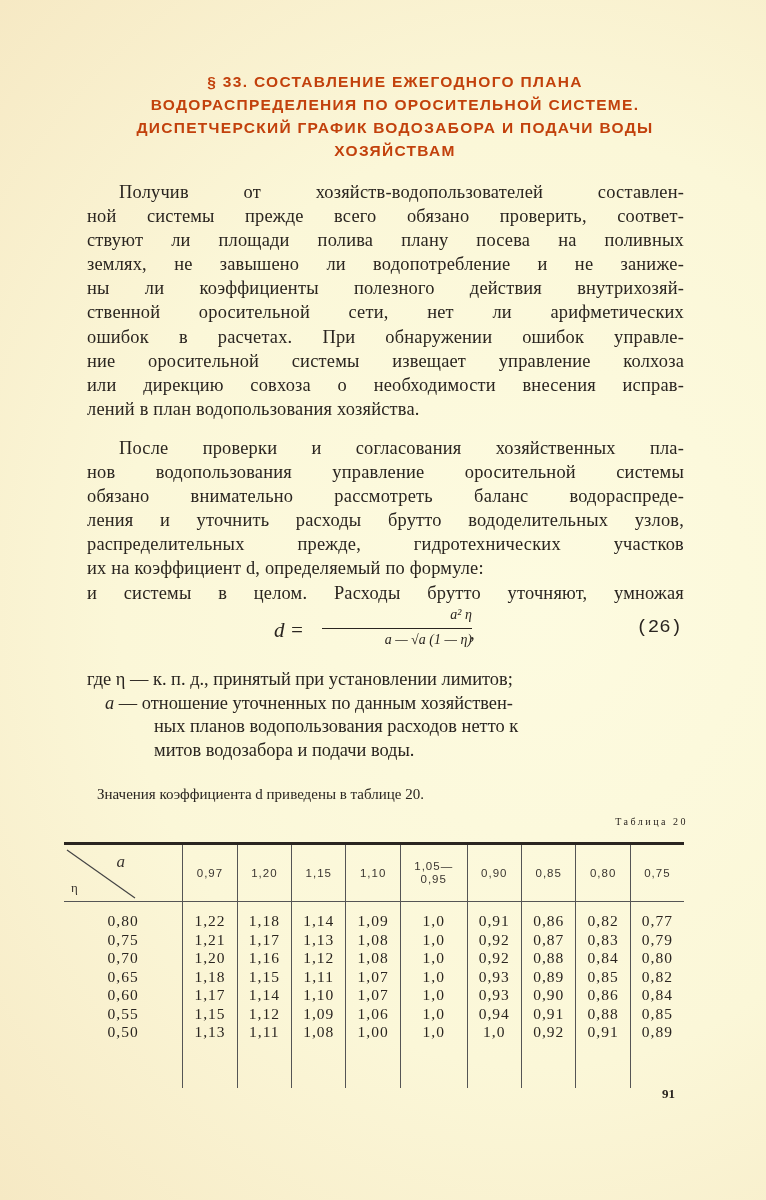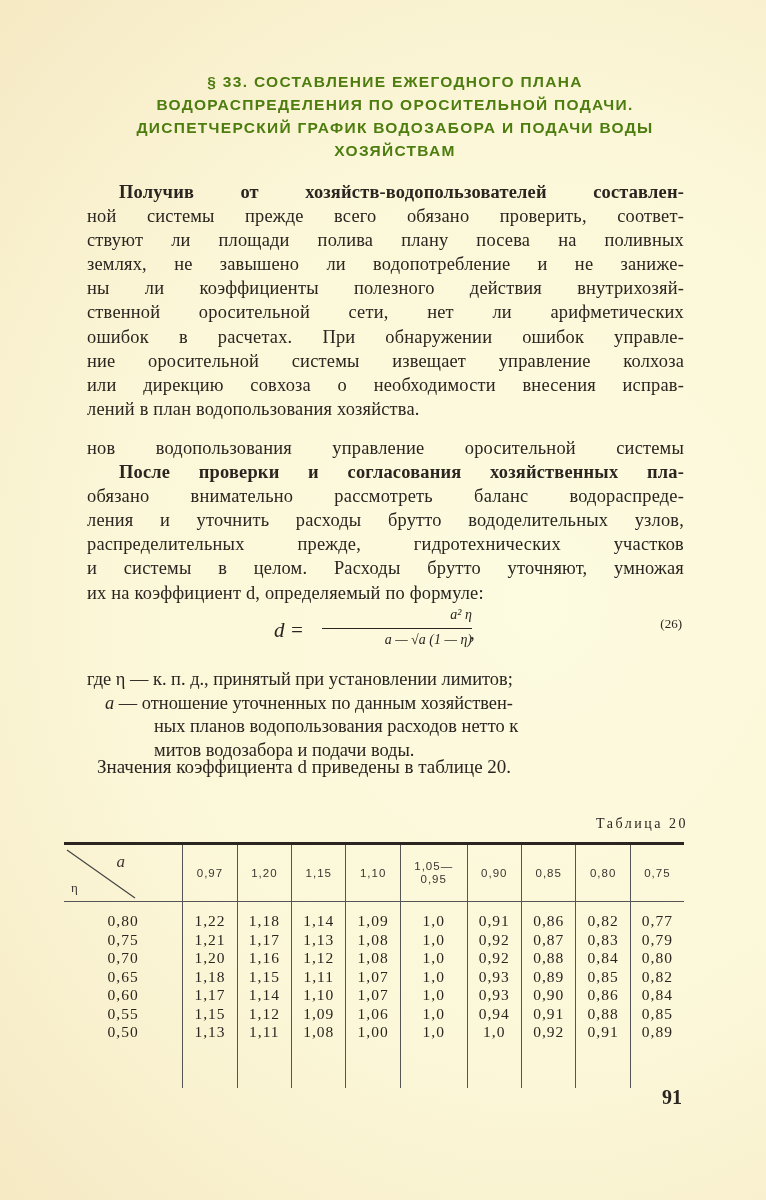--- a/index.html
+++ b/index.html
@@ -7,98 +7,98 @@
     width:766px; height:1200px; overflow:hidden;
     background: radial-gradient(ellipse at 70% 50%, #fdfbe0 0%, #fbf7d8 55%, #f6e9c4 100%);
     font-family: "Liberation Serif", "DejaVu Serif", serif;
     color:#2a2520;
     position:relative;
   }
   .page { position:absolute; left:0; top:0; width:766px; height:1200px; }
   .heading {
     position:absolute; left:100px; top:70px; width:590px;
     text-align:center; font-family:"Liberation Sans","DejaVu Sans",sans-serif;
-    font-weight:bold; font-size:15.5px; letter-spacing:1.3px; line-height:23px; color:#4d7c0f;
+    font-weight:bold; font-size:15.5px; letter-spacing:1.3px; line-height:23px; color:#c2410c;
   }
   .body-text {
     position:absolute; left:87px; width:597px;
     font-size:18.4px; line-height:24.1px; text-align:justify; letter-spacing:0.2px;
   }
   .body-text .line { display:block; white-space:nowrap; text-align:justify; text-align-last:justify; }
   .body-text .line.last { text-align-last:left; }
-  .indent { padding-left:32px;font-weight:bold; }
+  .indent { padding-left:32px; }
   .p1 { top:180px; }
   .p2 { top:436px; }
   .formula {
     position:absolute; left:270px; top:602px; width:420px; height:58px;
     font-size:19px;
   }
   .formula .lhs { position:absolute; left:4px; top:16px; font-style:italic; font-size:21px; }
   .formula .frac { position:absolute; left:52px; top:0; width:150px; text-align:right; }
   .formula .num { font-size:14px; font-style:italic; height:22px; line-height:26px; }
   .formula .bar { border-top:1px solid #2a2520; margin-top:4px; }
   .formula .den { font-size:14px; font-style:italic; line-height:22px; }
   .formula .comma { position:absolute; left:200px; top:20px; }
-  .formula .eqnum { position:absolute; right:8px; top:14px; font-size:13px; }
+  .formula .eqnum { position:absolute; right:8px; top:14px; font-size:19px;font-family:Liberation Mono, monospace; }
   .where { position:absolute; left:87px; top:668px; width:600px; font-size:18.4px; line-height:23.5px; }
   .where .row1 { white-space:nowrap; }
   .where .row2 { padding-left:18px; }
   .where .cont { padding-left:49px; display:block; }
   .sym { font-style:italic; }
-  .note { position:absolute; left:97px; top:756px; font-size:19px; }
-  .tbl-label { position:absolute; right:78px; top:816px; font-size:14px; letter-spacing:2.5px; }
+  .note { position:absolute; left:97px; top:786px; font-size:15px; }
+  .tbl-label { position:absolute; right:78px; top:816px; font-size:10px; letter-spacing:2.5px; }
   .tbl {
     position:absolute; left:64px; top:842px; width:620px;
     border-collapse:collapse; font-size:15.5px;
   }
   .tbl th { font-weight:normal; font-family:"Liberation Sans","DejaVu Sans",sans-serif; font-size:11.5px; letter-spacing:1px; height:54px; color:#3a3530; }
   .tbl .topline { border-top:3px solid #2a2520; }
   .tbl th, .tbl td { border-left:1px solid #555; }
   .tbl th:first-child, .tbl td:first-child { border-left:none; }
   .tbl thead tr { border-bottom:1px solid #555; }
   .tbl td { text-align:center; vertical-align:top; line-height:18.5px; padding-top:10px; height:175px; white-space:pre-line; letter-spacing:1px; }
   .diag { position:relative; width:72px; height:54px; }
   .diag svg { position:absolute; left:0; top:0; }
   .diag .a { position:absolute; right:12px; top:6px; font-style:italic; font-family:"Liberation Serif",serif; font-size:17px; letter-spacing:0; }
   .diag .eta { position:absolute; left:6px; bottom:4px; font-family:"Liberation Serif",serif; font-size:13px; letter-spacing:0; }
-  .pagenum { position:absolute; left:662px; top:1086px; font-size:20px; font-weight:bold; }
+  .pagenum { position:absolute; left:662px; top:1086px; font-size:13px; font-weight:bold; }
 </style>
 </head>
 <body>
 
 <div class="page">
 
   <div class="heading">
     <div>§ 33. СОСТАВЛЕНИЕ ЕЖЕГОДНОГО ПЛАНА</div>
-    <div>ВОДОРАСПРЕДЕЛЕНИЯ ПО ОРОСИТЕЛЬНОЙ ПОДАЧИ.</div>
+    <div>ВОДОРАСПРЕДЕЛЕНИЯ ПО ОРОСИТЕЛЬНОЙ СИСТЕМЕ.</div>
     <div>ДИСПЕТЧЕРСКИЙ ГРАФИК ВОДОЗАБОРА И ПОДАЧИ ВОДЫ</div>
     <div>ХОЗЯЙСТВАМ</div>
   </div>
 
   <div class="body-text p1">
     <span class="line indent">Получив от хозяйств-водопользователей составлен-</span>
     <span class="line">ной системы прежде всего обязано проверить, соответ-</span>
     <span class="line">ствуют ли площади полива плану посева на поливных</span>
     <span class="line">землях, не завышено ли водопотребление и не занижe-</span>
     <span class="line">ны ли коэффициенты полезного действия внутрихозяй-</span>
     <span class="line">ственной оросительной сети, нет ли арифметических</span>
     <span class="line">ошибок в расчетах. При обнаружении ошибок управле-</span>
     <span class="line">ние оросительной системы извещает управление колхоза</span>
     <span class="line">или дирекцию совхоза о необходимости внесения исправ-</span>
     <span class="line last">лений в план водопользования хозяйства.</span>
   </div>
 
   <div class="body-text p2">
+    <span class="line indent">После проверки и согласования хозяйственных пла-</span>
     <span class="line">нов водопользования управление оросительной системы</span>
-    <span class="line indent">После проверки и согласования хозяйственных пла-</span>
     <span class="line">обязано внимательно рассмотреть баланс водораспреде-</span>
     <span class="line">ления и уточнить расходы брутто вододелительных узлов,</span>
     <span class="line">распределительных прежде, гидротехнических участков</span>
+    <span class="line last">их на коэффициент d, определяемый по формуле:</span>
     <span class="line">и системы в целом. Расходы брутто уточняют, умножая</span>
-    <span class="line last">их на коэффициент d, определяемый по формуле:</span>
   </div>
 
   <div class="formula">
     <span class="lhs">d =</span>
     <div class="frac">
       <div class="num">a² η</div>
       <div class="bar"></div>
       <div class="den">a — √a (1 — η)</div>
     </div>
     <span class="comma">,</span>

